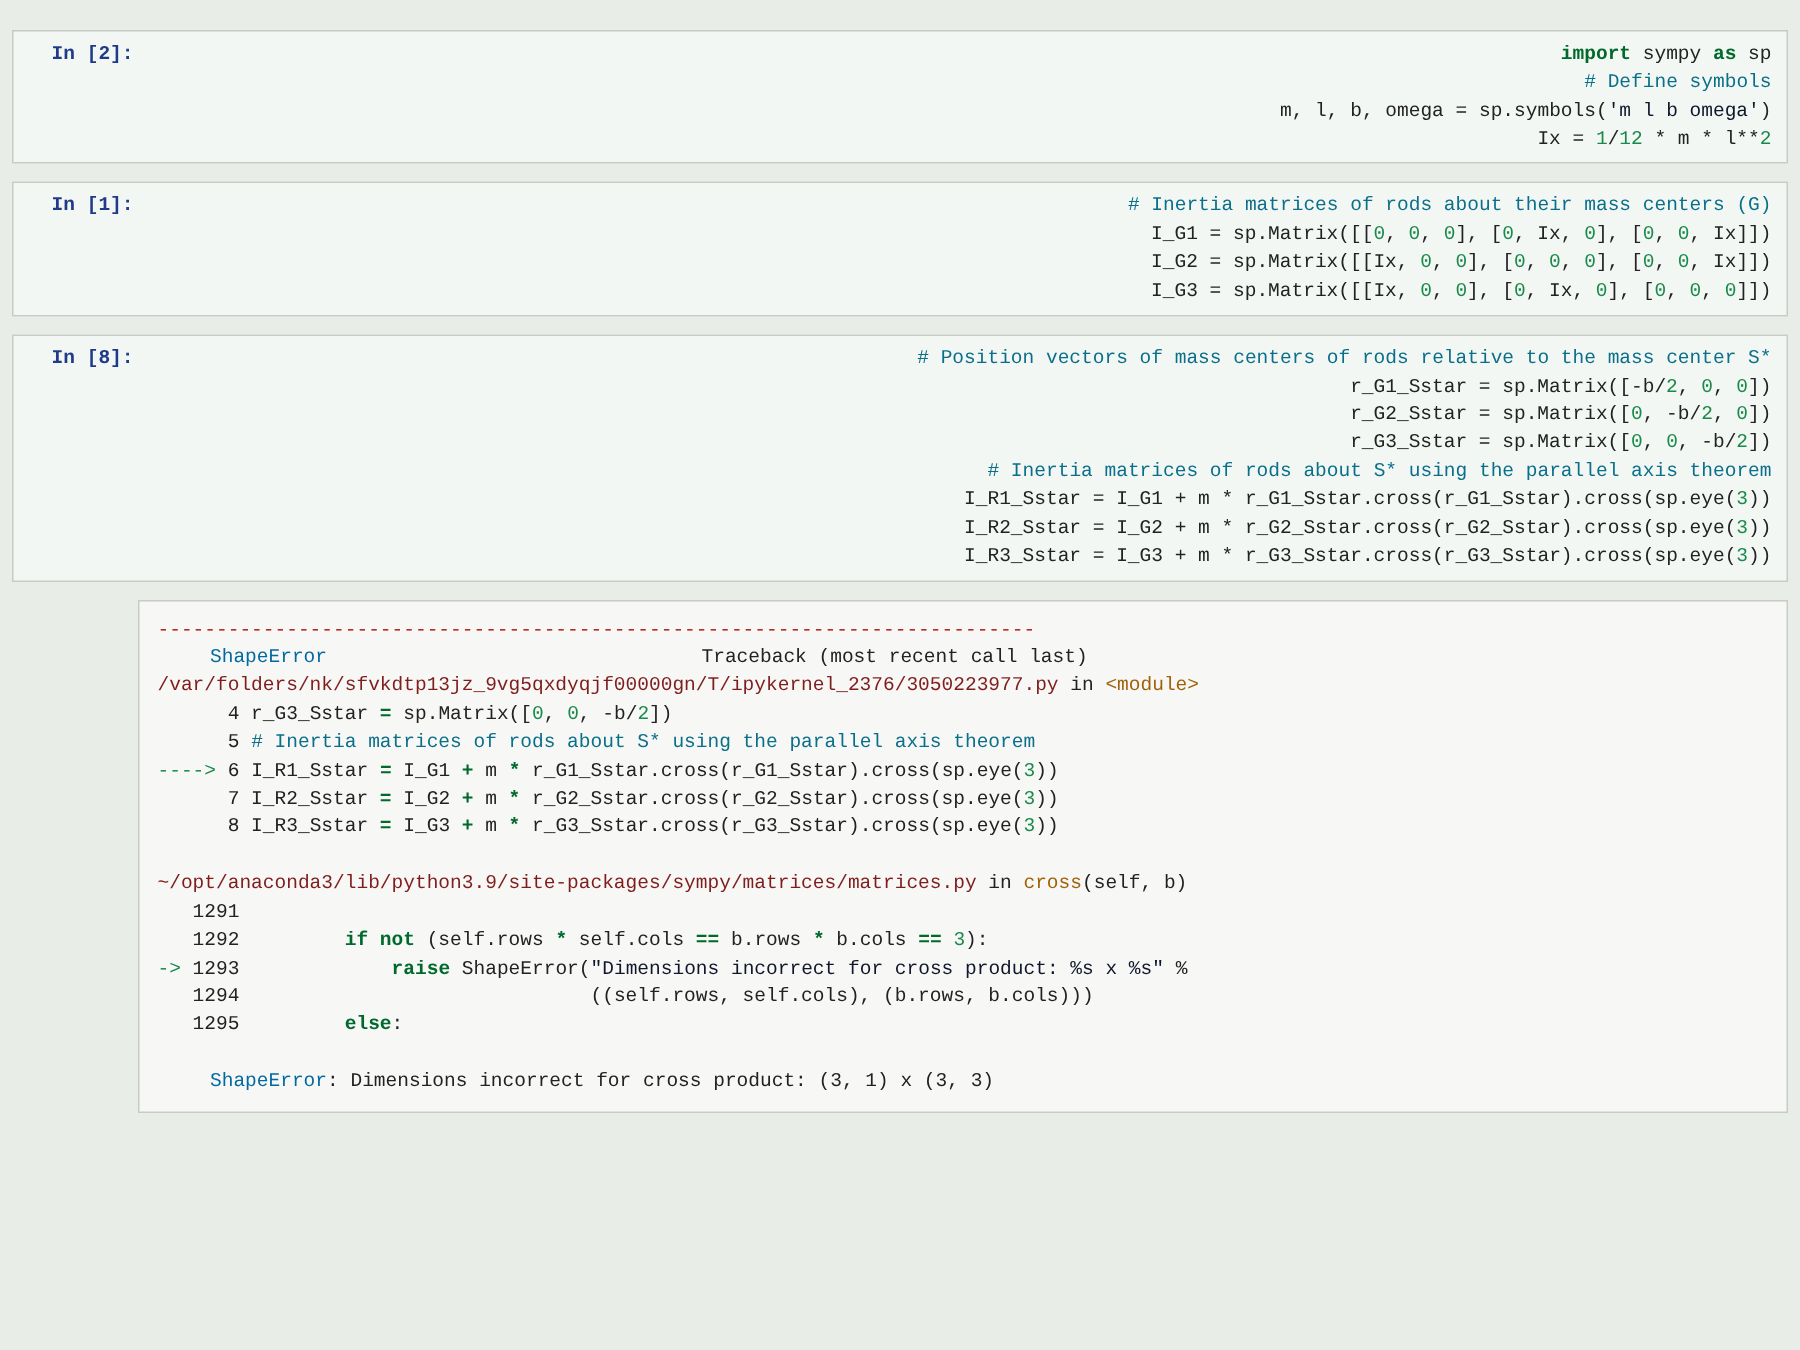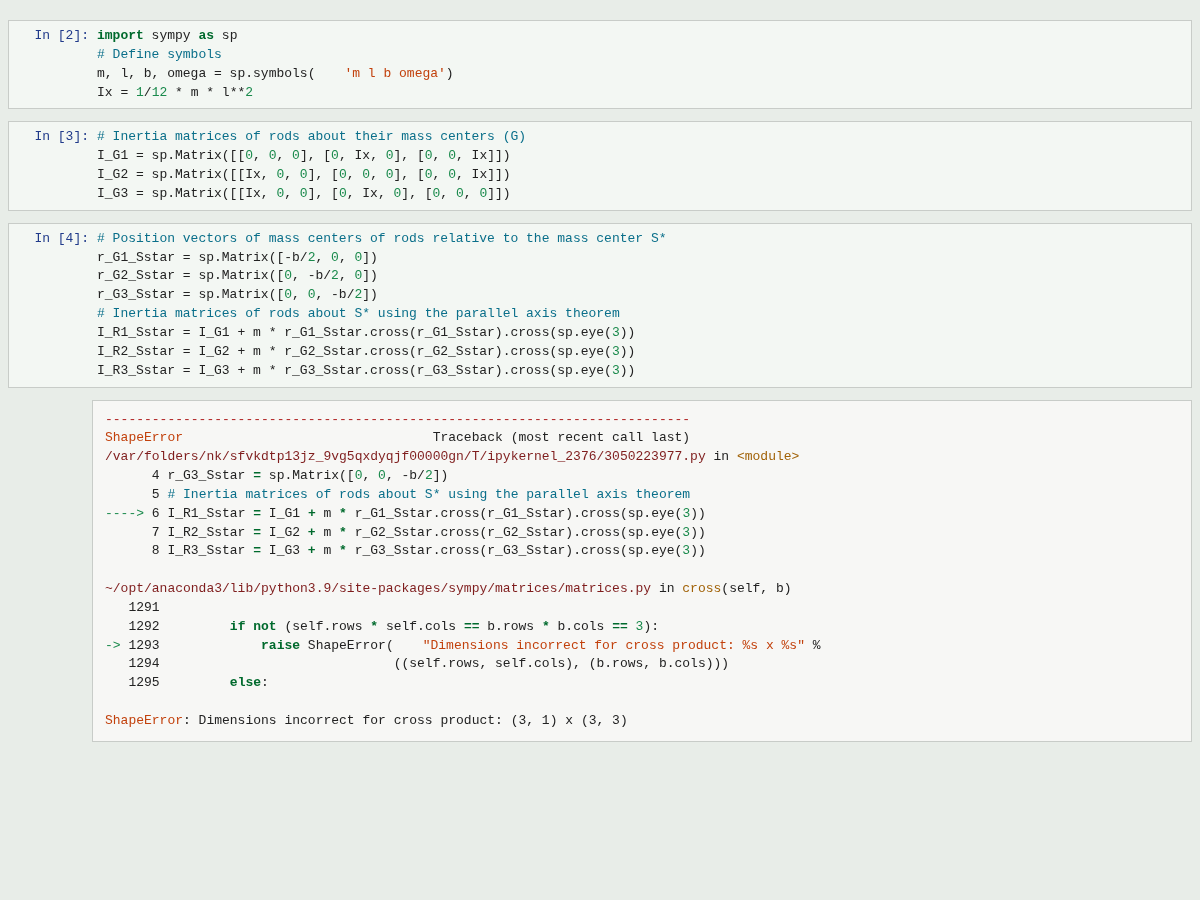--- a/index.html
+++ b/index.html
@@ -17,66 +17,67 @@
     display: flex;
     border: 1px solid #c8ccc8;
     margin: 12px 0;
     background: #f3f7f3;
   }
   .prompt {
     flex: 0 0 84px;
     padding: 6px 4px;
     text-align: right;
     color: #203a8a;
-    font-weight: normal;
+    font-weight: bold;
     user-select: none;
   }
   .input-area {
     flex: 1;
     padding: 6px 10px 6px 4px;
     white-space: pre;
     overflow-x: auto;
+    text-align: right;
   }
   .output {
     display: flex;
     margin: 4px 0 12px 0;
   }
   .output .prompt { color: transparent; }
   .output-area {
     flex: 1;
     padding: 10px 12px;
     border: 1px solid #c8ccc8;
     background: #f7f7f5;
     white-space: pre;
     overflow-x: auto;
   }
   
   .kw   { color: #006a2d; font-weight: bold; }   
   .cmt  { color: #0a6f8a; }  
   .num  { color: #1a8a4c; }
-  .str  { color: #c2410c; margin-left: 29px; }
-  .err  { color: #c2410c; }
+  .str  { color: #0f172a; }
+  .err  { color: #0369a1; margin-left: 35px; }
   .path { color: #7f1d1d; }
   .fn   { color: #a16207; }
   .arrow{ color: #1a8a4c; }
   .dash { color: #b02020; }
 </style>
 </head>
 <body>
 
 <div class="notebook" id="nb-root">
     <div class="cell">
       <div class="prompt">In [2]:</div>
       <div class="input-area"><div><span class="kw">import</span><span> sympy </span><span class="kw">as</span><span> sp</span></div><div><span class="cmt"># Define symbols</span></div><div><span>m, l, b, omega = sp.symbols(</span><span class="str">'m l b omega'</span><span>)</span></div><div><span>Ix = </span><span class="num">1</span><span>/</span><span class="num">12</span><span> * m * l**</span><span class="num">2</span></div></div>
     </div>
     <div class="cell">
-      <div class="prompt">In [3]:</div>
+      <div class="prompt">In [1]:</div>
       <div class="input-area"><div><span class="cmt"># Inertia matrices of rods about their mass centers (G)</span></div><div><span>I_G1 = sp.Matrix([[</span><span class="num">0</span><span>, </span><span class="num">0</span><span>, </span><span class="num">0</span><span>], [</span><span class="num">0</span><span>, Ix, </span><span class="num">0</span><span>], [</span><span class="num">0</span><span>, </span><span class="num">0</span><span>, Ix]])</span></div><div><span>I_G2 = sp.Matrix([[Ix, </span><span class="num">0</span><span>, </span><span class="num">0</span><span>], [</span><span class="num">0</span><span>, </span><span class="num">0</span><span>, </span><span class="num">0</span><span>], [</span><span class="num">0</span><span>, </span><span class="num">0</span><span>, Ix]])</span></div><div><span>I_G3 = sp.Matrix([[Ix, </span><span class="num">0</span><span>, </span><span class="num">0</span><span>], [</span><span class="num">0</span><span>, Ix, </span><span class="num">0</span><span>], [</span><span class="num">0</span><span>, </span><span class="num">0</span><span>, </span><span class="num">0</span><span>]])</span></div></div>
     </div>
     <div class="cell">
-      <div class="prompt">In [4]:</div>
+      <div class="prompt">In [8]:</div>
       <div class="input-area"><div><span class="cmt"># Position vectors of mass centers of rods relative to the mass center S*</span></div><div><span>r_G1_Sstar = sp.Matrix([-b/</span><span class="num">2</span><span>, </span><span class="num">0</span><span>, </span><span class="num">0</span><span>])</span></div><div><span>r_G2_Sstar = sp.Matrix([</span><span class="num">0</span><span>, -b/</span><span class="num">2</span><span>, </span><span class="num">0</span><span>])</span></div><div><span>r_G3_Sstar = sp.Matrix([</span><span class="num">0</span><span>, </span><span class="num">0</span><span>, -b/</span><span class="num">2</span><span>])</span></div><div><span class="cmt"># Inertia matrices of rods about S* using the parallel axis theorem</span></div><div><span>I_R1_Sstar = I_G1 + m * r_G1_Sstar.cross(r_G1_Sstar).cross(sp.eye(</span><span class="num">3</span><span>))</span></div><div><span>I_R2_Sstar = I_G2 + m * r_G2_Sstar.cross(r_G2_Sstar).cross(sp.eye(</span><span class="num">3</span><span>))</span></div><div><span>I_R3_Sstar = I_G3 + m * r_G3_Sstar.cross(r_G3_Sstar).cross(sp.eye(</span><span class="num">3</span><span>))</span></div></div>
     </div>
     <div class="output">
       <div class="prompt"> </div>
       <div class="output-area"><div><span class="dash">---------------------------------------------------------------------------</span></div><div><span class="err">ShapeError</span><span>                                Traceback (most recent call last)</span></div><div><span class="path">/var/folders/nk/sfvkdtp13jz_9vg5qxdyqjf00000gn/T/ipykernel_2376/3050223977.py</span><span> in </span><span class="fn">&lt;module&gt;</span></div><div><span>      4</span><span> r_G3_Sstar </span><span class="kw">=</span><span> sp.Matrix([</span><span class="num">0</span><span>, </span><span class="num">0</span><span>, -b/</span><span class="num">2</span><span>])</span></div><div><span>      5</span><span> </span><span class="cmt"># Inertia matrices of rods about S* using the parallel axis theorem</span></div><div><span class="arrow">----&gt; </span><span>6</span><span> I_R1_Sstar </span><span class="kw">=</span><span> I_G1 </span><span class="kw">+</span><span> m </span><span class="kw">*</span><span> r_G1_Sstar.cross(r_G1_Sstar).cross(sp.eye(</span><span class="num">3</span><span>))</span></div><div><span>      7</span><span> I_R2_Sstar </span><span class="kw">=</span><span> I_G2 </span><span class="kw">+</span><span> m </span><span class="kw">*</span><span> r_G2_Sstar.cross(r_G2_Sstar).cross(sp.eye(</span><span class="num">3</span><span>))</span></div><div><span>      8</span><span> I_R3_Sstar </span><span class="kw">=</span><span> I_G3 </span><span class="kw">+</span><span> m </span><span class="kw">*</span><span> r_G3_Sstar.cross(r_G3_Sstar).cross(sp.eye(</span><span class="num">3</span><span>))</span></div><div><span> </span></div><div><span class="path">~/opt/anaconda3/lib/python3.9/site-packages/sympy/matrices/matrices.py</span><span> in </span><span class="fn">cross</span><span>(self, b)</span></div><div><span>   1291</span></div><div><span>   1292</span><span>         </span><span class="kw">if not</span><span> (self.rows </span><span class="kw">*</span><span> self.cols </span><span class="kw">==</span><span> b.rows </span><span class="kw">*</span><span> b.cols </span><span class="kw">==</span><span> </span><span class="num">3</span><span>):</span></div><div><span class="arrow">-&gt; </span><span>1293</span><span>             </span><span class="kw">raise</span><span> ShapeError(</span><span class="str">"Dimensions incorrect for cross product: %s x %s"</span><span> %</span></div><div><span>   1294</span><span>                              ((self.rows, self.cols), (b.rows, b.cols)))</span></div><div><span>   1295</span><span>         </span><span class="kw">else</span><span>:</span></div><div><span> </span></div><div><span class="err">ShapeError</span><span>: Dimensions incorrect for cross product: (3, 1) x (3, 3)</span></div></div>
     </div>
   </div>
 
 </body></html>

